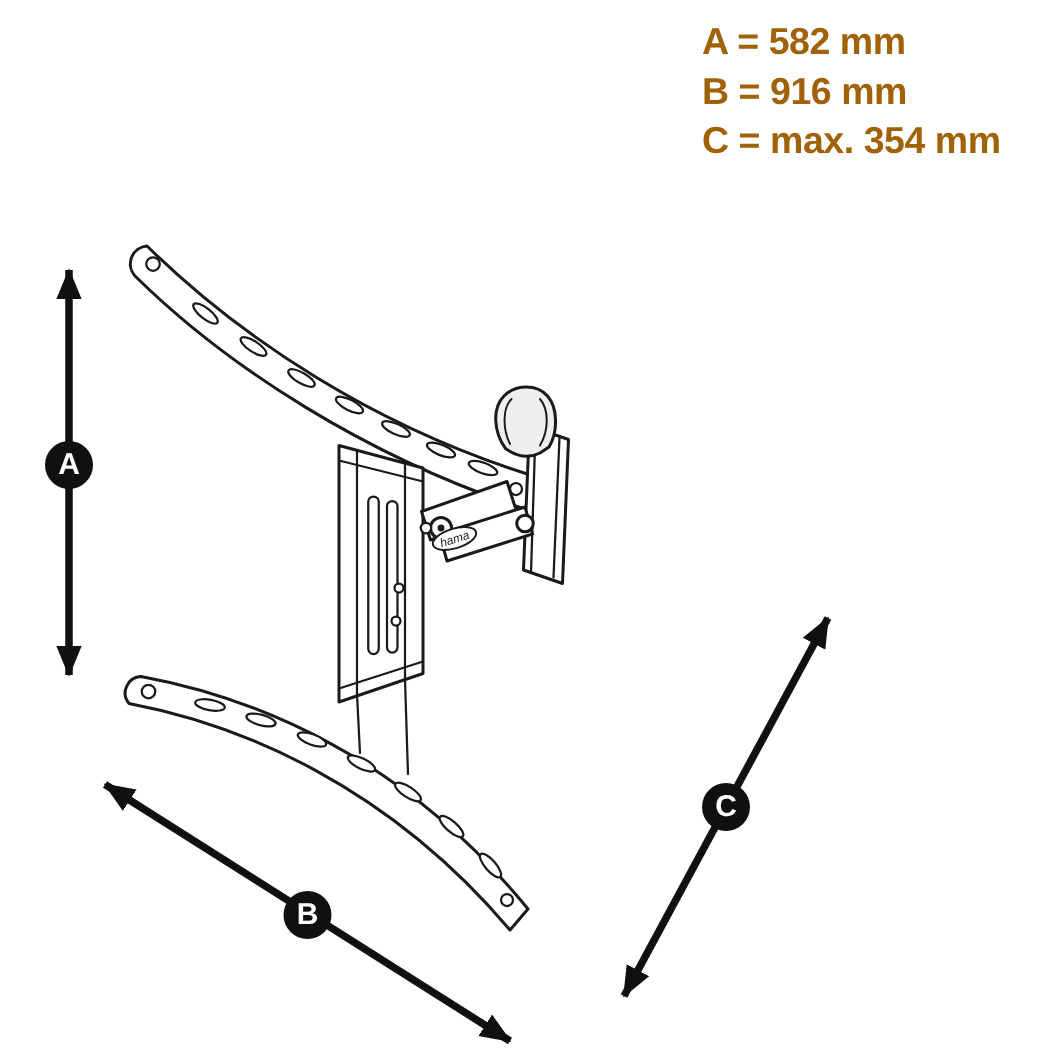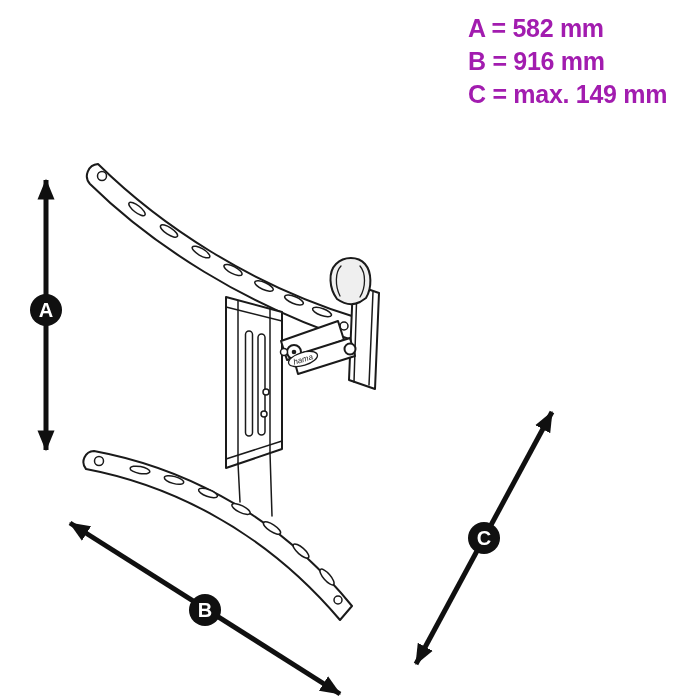--- a/index.html
+++ b/index.html
@@ -17,21 +17,21 @@
   }
   .diagram-svg {
     position: absolute;
     left: 0;
     top: 0;
   }
   .legend {
     position: absolute;
     left: 468px;
     top: 12px;
-    color: #a21caf;
+    color: #a16207;
     font-weight: 700;
     font-size: 25px;
     line-height: 33px;
     letter-spacing: -0.3px;
     white-space: nowrap;
   }
   .badge {
     position: absolute;
     width: 32px;
     height: 32px;
@@ -150,20 +150,20 @@
     <g stroke="#101010" stroke-width="5" stroke-linecap="butt">
       <line x1="46" y1="180" x2="46" y2="450" marker-start="url(#ah)" marker-end="url(#ah)"></line>
       <line x1="70" y1="523" x2="340" y2="694" marker-start="url(#ah)" marker-end="url(#ah)"></line>
       <line x1="552" y1="412" x2="416" y2="664" marker-start="url(#ah)" marker-end="url(#ah)"></line>
     </g>
   </svg>
 
   <div class="legend">
     <div>A = 582 mm</div>
     <div>B = 916 mm</div>
-    <div>C = max. 149 mm</div>
+    <div>C = max. 354 mm</div>
   </div>
 
   <div class="badge badge-a">A</div>
   <div class="badge badge-b">B</div>
   <div class="badge badge-c">C</div>
 
 </div>
 
 </body></html>

